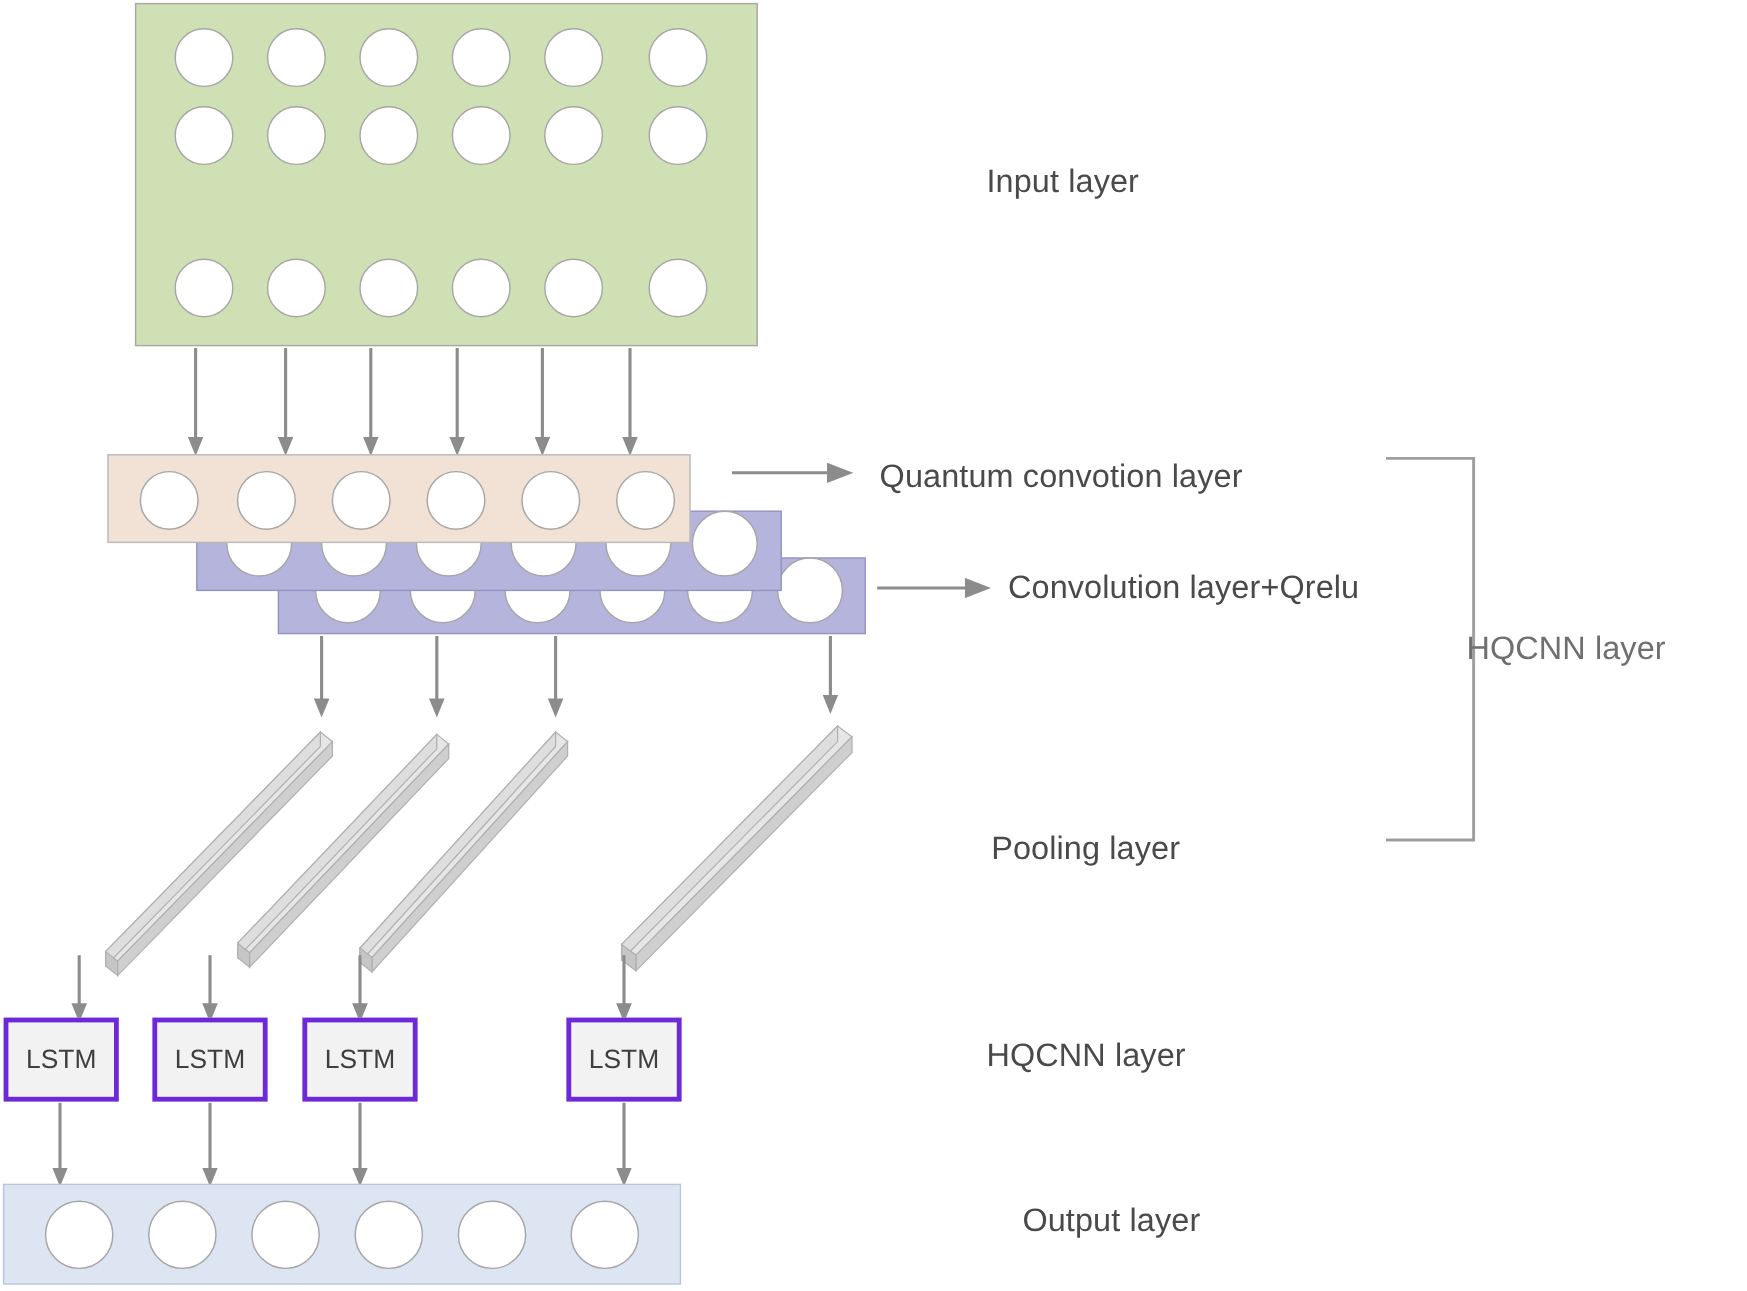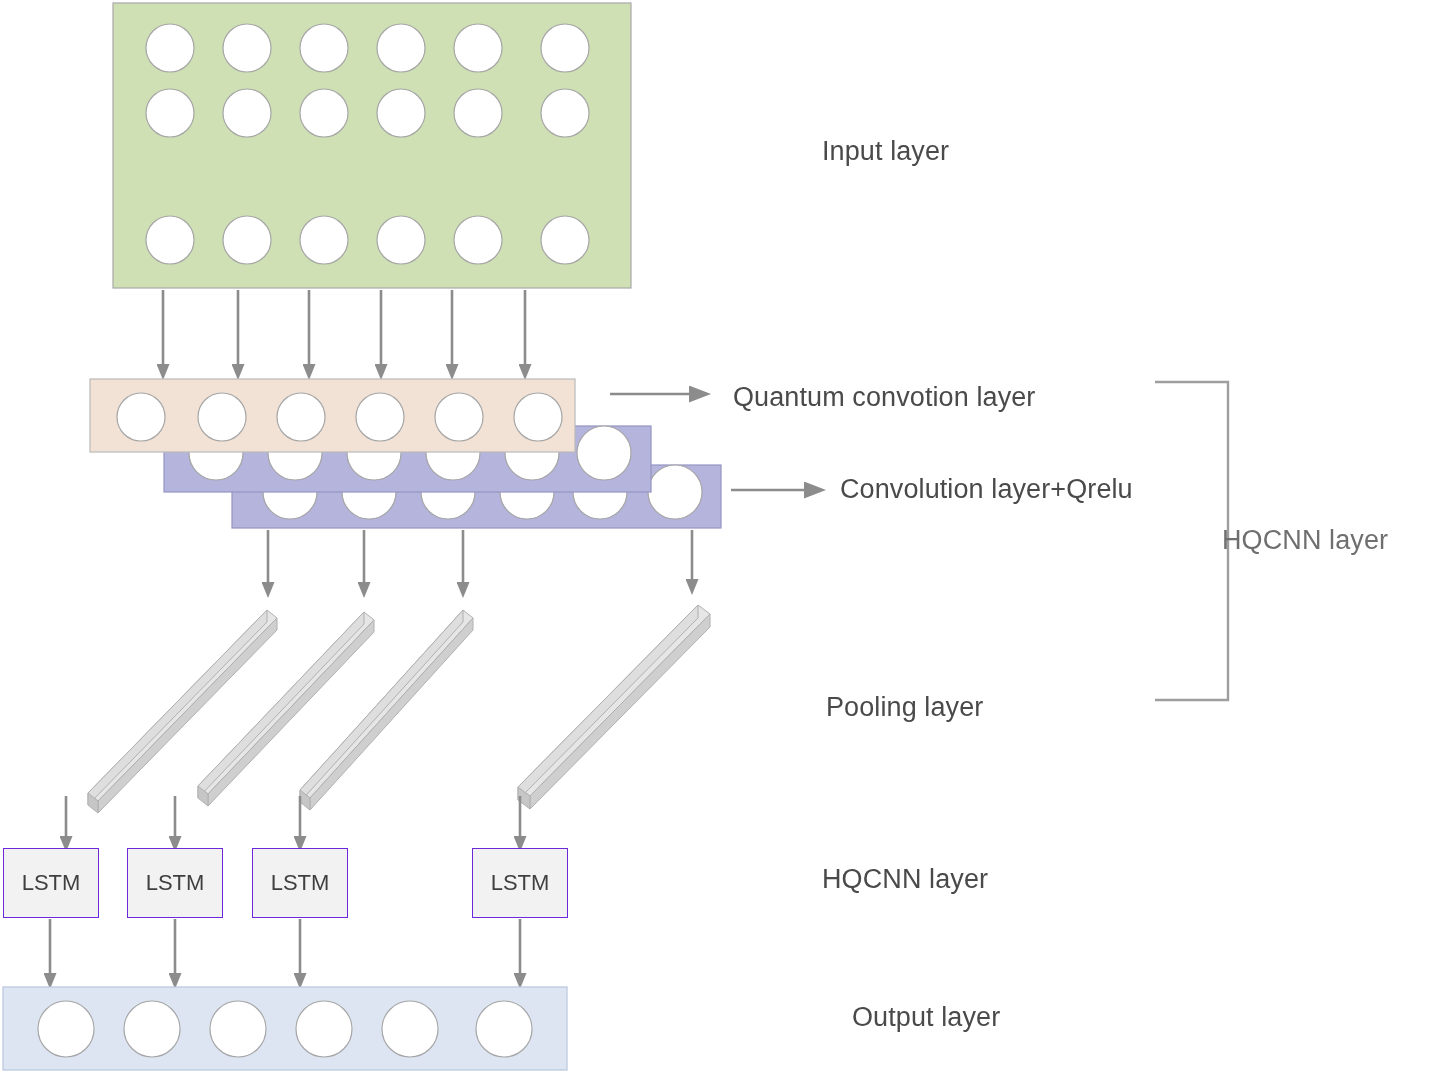--- a/index.html
+++ b/index.html
@@ -31,21 +31,21 @@
     font-family: "Liberation Sans", sans-serif;
     white-space: nowrap;
     letter-spacing: 0.1px;
   }
   .lbl-hq {
     color: #6f6f6f;
   }
   .lstm-box {
     position: absolute;
     background: #f2f2f2;
-    border: 1px solid #6d28d9;
+    border: 4px solid #6d28d9;
     display: flex;
     align-items: center;
     justify-content: center;
     color: #3f3f3f;
     font-size: 22px;
     font-family: "Liberation Sans", sans-serif;
     box-sizing: border-box;
   }
 </style>
 </head>

